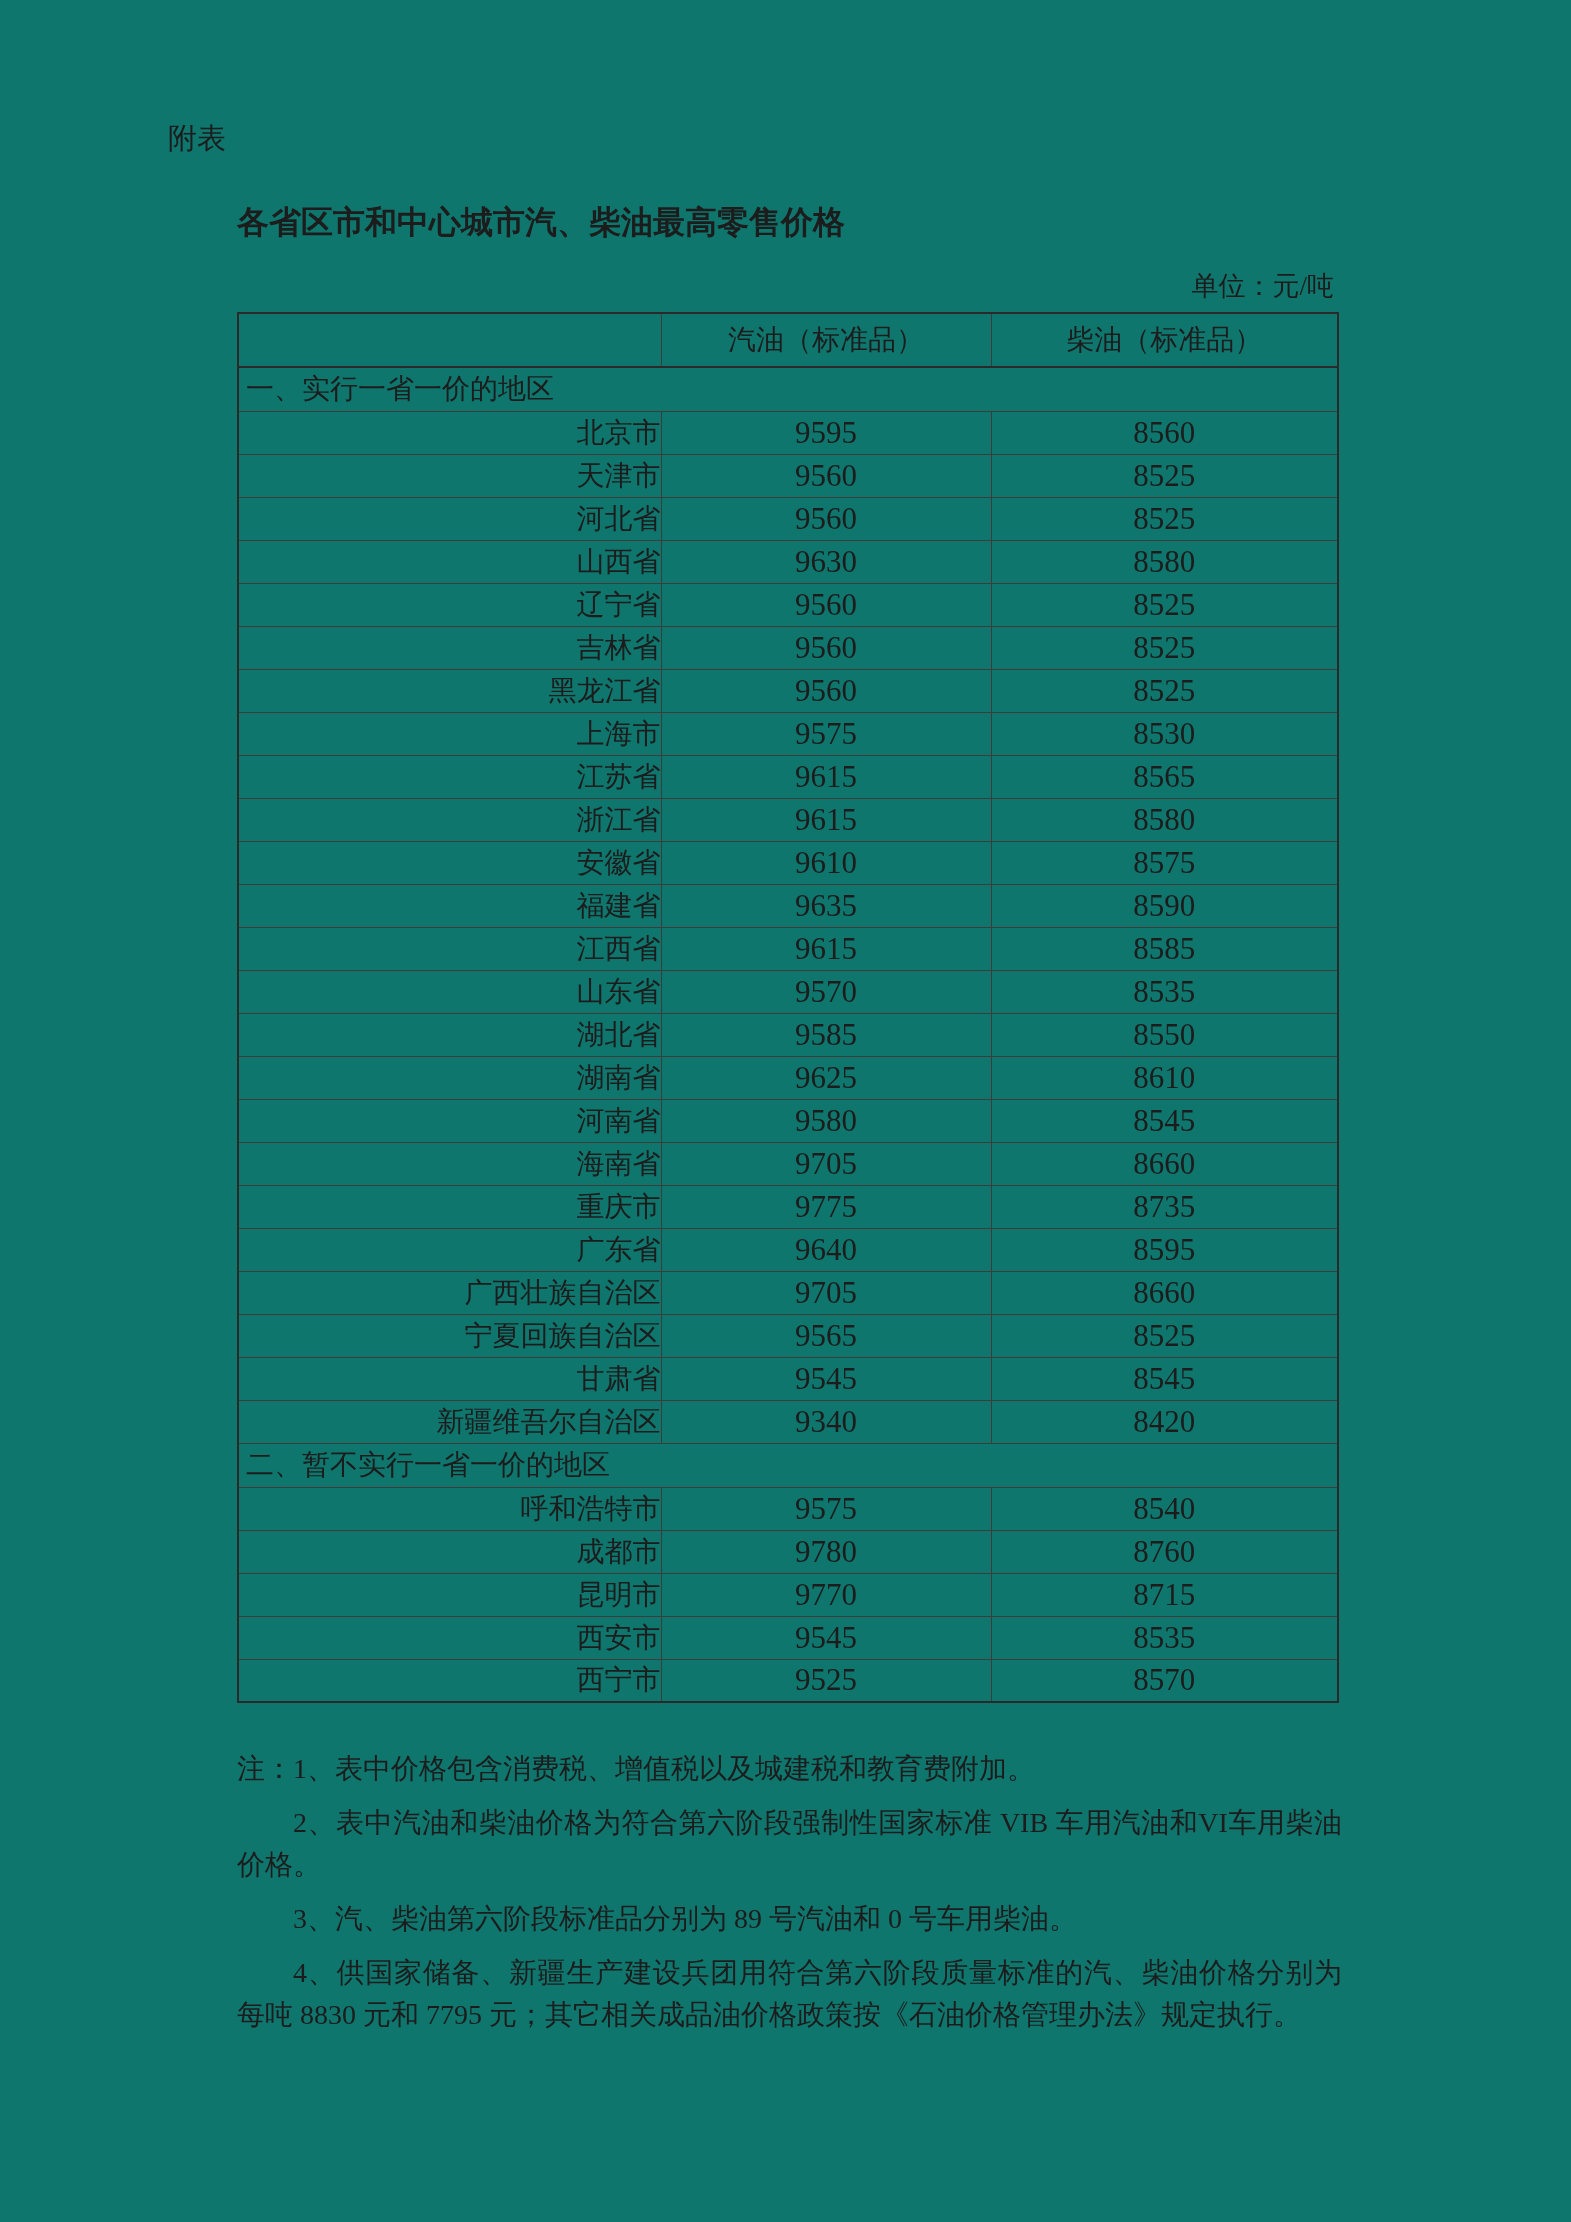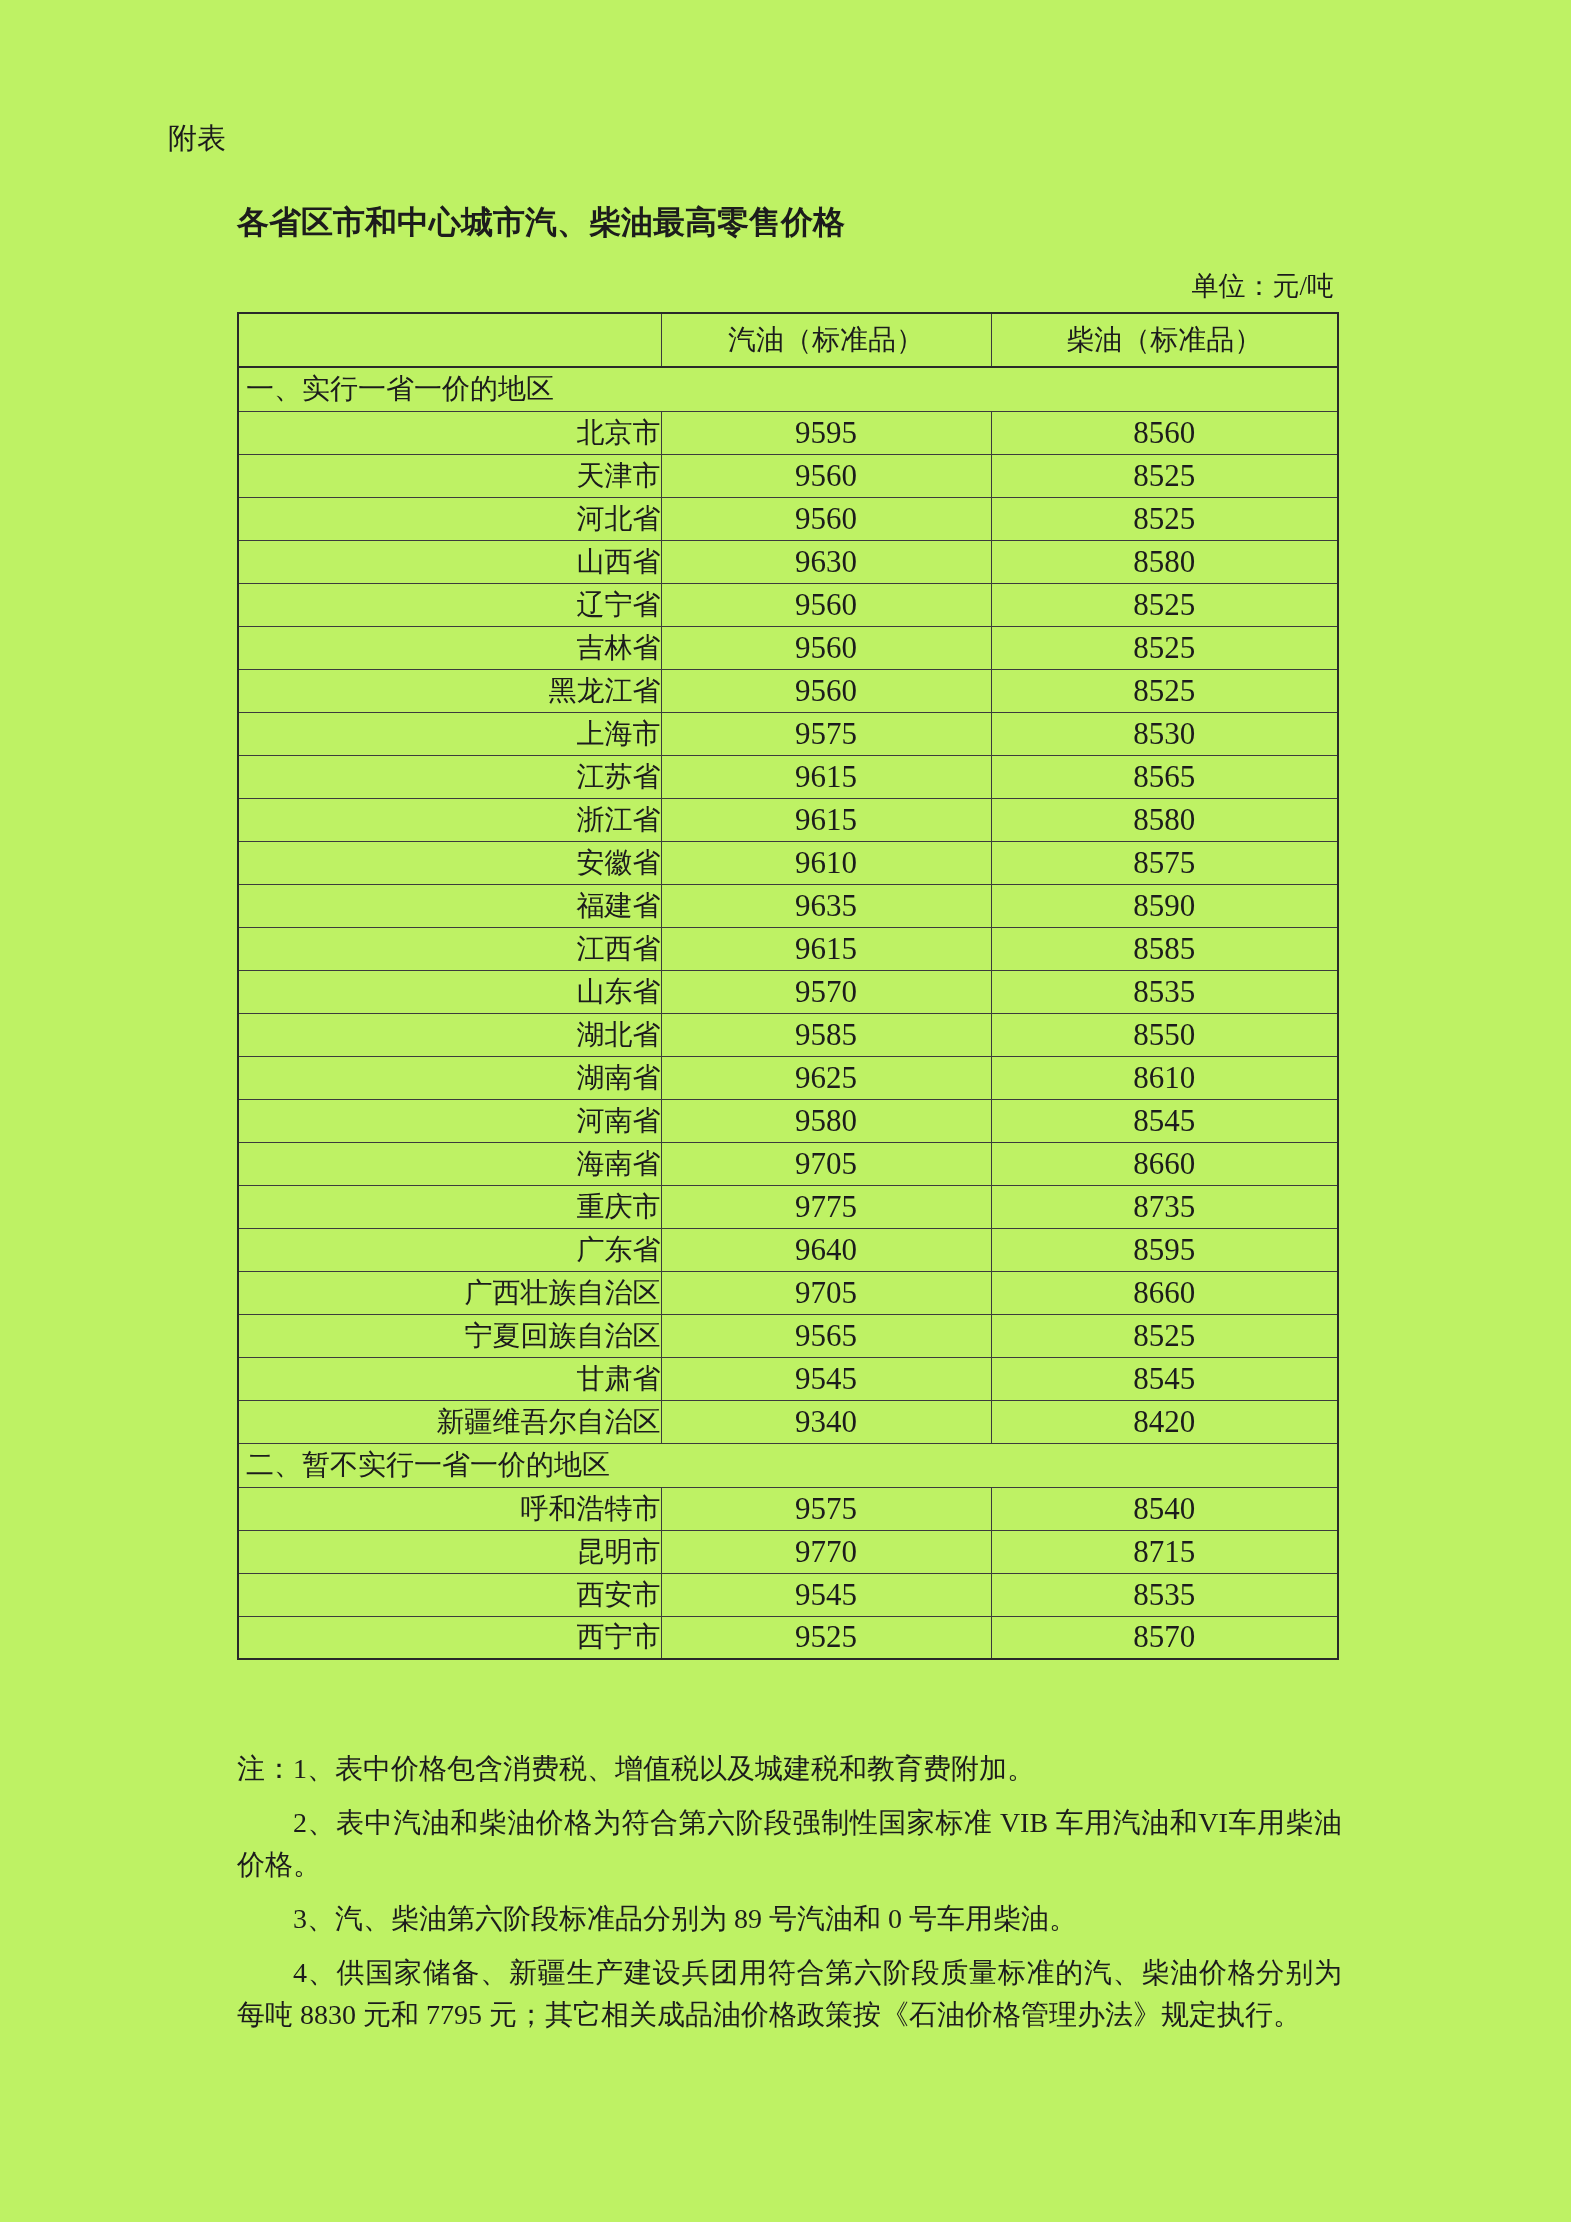--- a/index.html
+++ b/index.html
@@ -10,21 +10,21 @@
   body {
     width: 1571px;
     height: 2222px;
     position: relative;
     font-family: "Liberation Serif", "DejaVu Serif", serif;
     color: #1c1c1c;
   }
   .page {
     position: absolute;
     inset: 0;
-    background: #bef264;
+    background: #0f766e;
   }
   .attachment-label {
     position: absolute;
     left: 168px;
     top: 118px;
     font-size: 29px;
     line-height: 40px;
   }
   .doc-title {
     position: absolute;
@@ -250,20 +250,25 @@
         </tr>
         <tr class="section-row">
           <td colspan="3">二、暂不实行一省一价的地区</td>
         </tr>
         <tr class="data-row">
           <td class="region">呼和浩特市</td>
           <td class="num">9575</td>
           <td class="num">8540</td>
         </tr>
         <tr class="data-row">
+          <td class="region">成都市</td>
+          <td class="num">9780</td>
+          <td class="num">8760</td>
+        </tr>
+        <tr class="data-row">
           <td class="region">昆明市</td>
           <td class="num">9770</td>
           <td class="num">8715</td>
         </tr>
         <tr class="data-row">
           <td class="region">西安市</td>
           <td class="num">9545</td>
           <td class="num">8535</td>
         </tr>
         <tr class="data-row">

